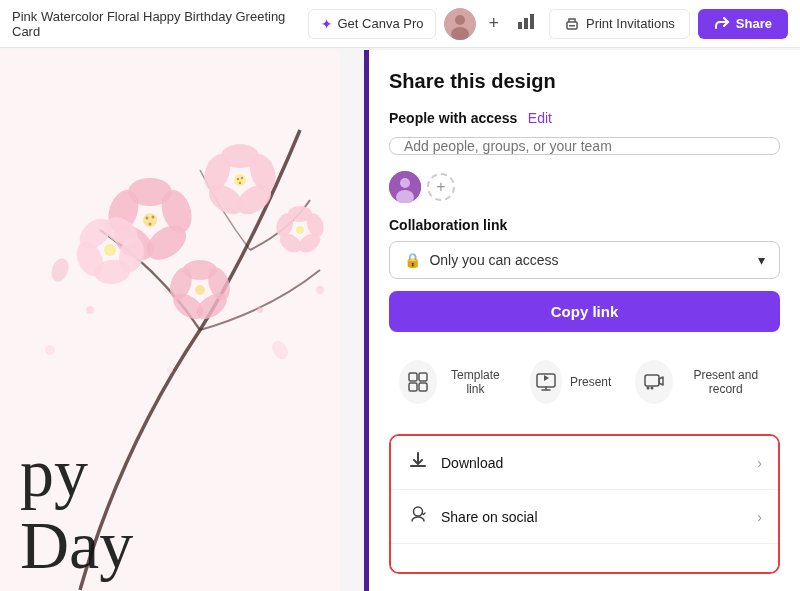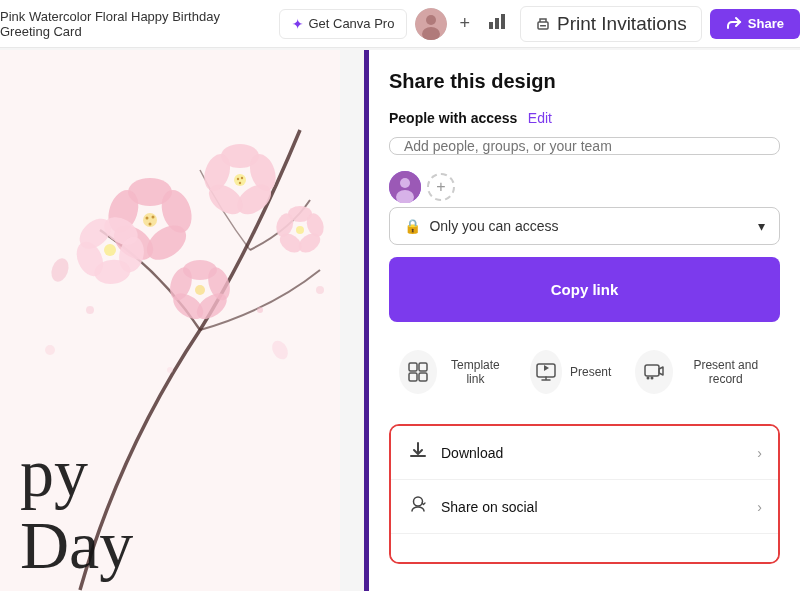--- a/index.html
+++ b/index.html
@@ -2,40 +2,40 @@
 <html><head>
   <meta charset="utf-8">
   <style>
     * { box-sizing: border-box; margin: 0; padding: 0; }
     body { font-family: -apple-system, BlinkMacSystemFont, 'Segoe UI', sans-serif; width: 800px; height: 591px; overflow: hidden; background: #f5f5f5; position: relative; }
 
     
     .topbar {
       position: absolute; top: 0; left: 0; right: 0; height: 48px;
       background: #fff; display: flex; align-items: center;
-      padding: 0 0; gap: 8px; border-bottom: 1px solid #e8e8e8; z-index: 10;
+      padding: 0 12px; gap: 8px; border-bottom: 1px solid #e8e8e8; z-index: 10;
     }
     .topbar-title { font-size: 13px; color: #333; font-weight: 500; flex: 1; }
     .btn-canva-pro {
       display: flex; align-items: center; gap: 5px;
       background: #fff; border: 1px solid #e8e8e8; border-radius: 6px;
       padding: 6px 12px; font-size: 13px; cursor: pointer; color: #333;
     }
     .canva-pro-icon { color: #7c3aed; font-size: 14px; }
     .topbar-avatar {
       width: 32px; height: 32px; border-radius: 50%; background: #ddd;
       overflow: hidden; display: flex; align-items: center; justify-content: center;
       font-size: 14px; color: #888;
     }
     .topbar-plus { font-size: 18px; color: #555; cursor: pointer; padding: 0 4px; }
     .topbar-chart { font-size: 18px; color: #555; cursor: pointer; padding: 0 4px; }
     .btn-print {
       display: flex; align-items: center; gap: 6px;
       background: #fff; border: 1px solid #e8e8e8; border-radius: 6px;
-      padding: 6px 14px; font-size: 19px; cursor: pointer; color: #333;
+      padding: 6px 14px; font-size: 13px; cursor: pointer; color: #333;
     }
     .btn-share {
       display: flex; align-items: center; gap: 6px;
       background: #7c3aed; border: none; border-radius: 6px;
       padding: 7px 16px; font-size: 13px; cursor: pointer; color: #fff; font-weight: 600;
     }
 
     
     .canvas-area {
       position: absolute; top: 50px; left: 0; right: 460px; bottom: 0;
@@ -81,21 +81,21 @@
     .collab-label { font-size: 14px; font-weight: 600; color: #111; margin: 14px 0 8px; }
     .access-dropdown {
       width: 100%; border: 1px solid #ccc; border-radius: 8px;
       padding: 10px 14px; font-size: 14px; color: #333; display: flex;
       align-items: center; justify-content: space-between; cursor: pointer;
     }
     .access-dropdown-left { display: flex; align-items: center; gap: 8px; }
     .lock-icon { font-size: 14px; color: #555; }
     .btn-copy {
       width: 100%; background: #7c3aed; color: #fff; border: none; border-radius: 8px;
-      padding: 24px; font-size: 15px; font-weight: 600; cursor: pointer; margin: 12px 0 18px;
+      padding: 12px; font-size: 15px; font-weight: 600; cursor: pointer; margin: 12px 0 18px;
     }
     .share-options-grid {
       display: flex; gap: 4px; justify-content: space-around; margin-bottom: 20px;
     }
     .share-option {
       display: flex; flex-direction: row; align-items: center; gap: 8px;
       padding: 10px; cursor: pointer; border-radius: 8px; min-width: 80px;
     }
     .share-option-icon {
       width: 44px; height: 44px; border-radius: 50%; background: #f5f5f5;
@@ -252,20 +252,21 @@
     <div class="avatar-sm">
       <svg width="32" height="32" viewBox="0 0 32 32">
         <circle cx="16" cy="16" r="16" fill="#9b59b6"></circle>
         <circle cx="16" cy="12" r="5" fill="#d7b2e8"></circle>
         <ellipse cx="16" cy="26" rx="9" ry="7" fill="#d7b2e8"></ellipse>
       </svg>
     </div>
     <div class="avatar-add">+</div>
   </div>
   
+  <div class="collab-label">Collaboration link</div>
   
   <div class="access-dropdown">
     <div class="access-dropdown-left">
       <span class="lock-icon">🔒</span>
       <span>Only you can access</span>
     </div>
     <span>▾</span>
   </div>
   
   <button class="btn-copy">Copy link</button>

